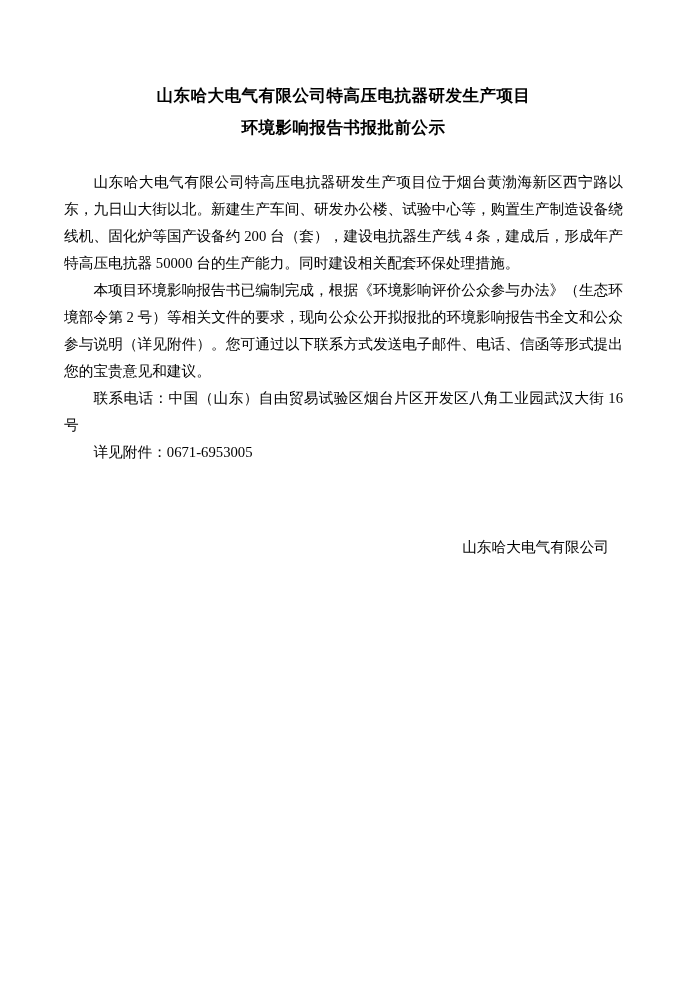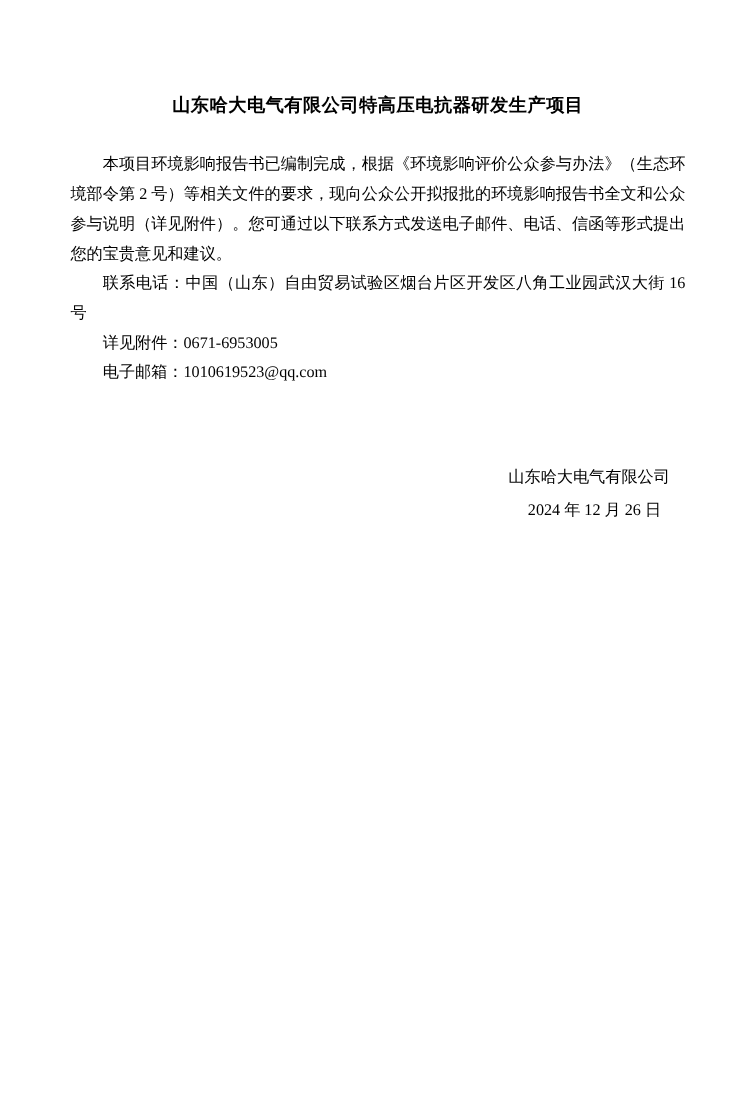--- a/index.html
+++ b/index.html
@@ -52,29 +52,29 @@
   }
 </style>
 </head>
 <body>
 
 <div class="page">
   <div class="doc">
 
     <div class="title-block">
       <div>山东哈大电气有限公司特高压电抗器研发生产项目</div>
+      <div>环境影响报告书报批前公示</div>
     </div>
 
     <div class="doc-body">
+      <p>山东哈大电气有限公司特高压电抗器研发生产项目位于烟台黄渤海新区西宁路以东，九日山大街以北。新建生产车间、研发办公楼、试验中心等，购置生产制造设备绕线机、固化炉等国产设备约 200 台（套），建设电抗器生产线 4 条，建成后，形成年产特高压电抗器 50000 台的生产能力。同时建设相关配套环保处理措施。</p>
       <p>本项目环境影响报告书已编制完成，根据《环境影响评价公众参与办法》（生态环境部令第 2 号）等相关文件的要求，现向公众公开拟报批的环境影响报告书全文和公众参与说明（详见附件）。您可通过以下联系方式发送电子邮件、电话、信函等形式提出您的宝贵意见和建议。</p>
 
       <div class="contact-line"><span>联系电话：</span><span>中国（山东）自由贸易试验区烟台片区开发区八角工业园武汉大街 16 号</span></div>
       <div class="contact-line"><span>详见附件：</span><span>0671-6953005</span></div>
-      <div class="contact-line"><span>电子邮箱：</span><span>1010619523@qq.com</span></div>
     </div>
 
     <div class="signature-block">
       <div>山东哈大电气有限公司</div>
-      <div class="signature-date">2024 年 12 月 26 日</div>
     </div>
 
   </div>
 </div>
 
 </body></html>

